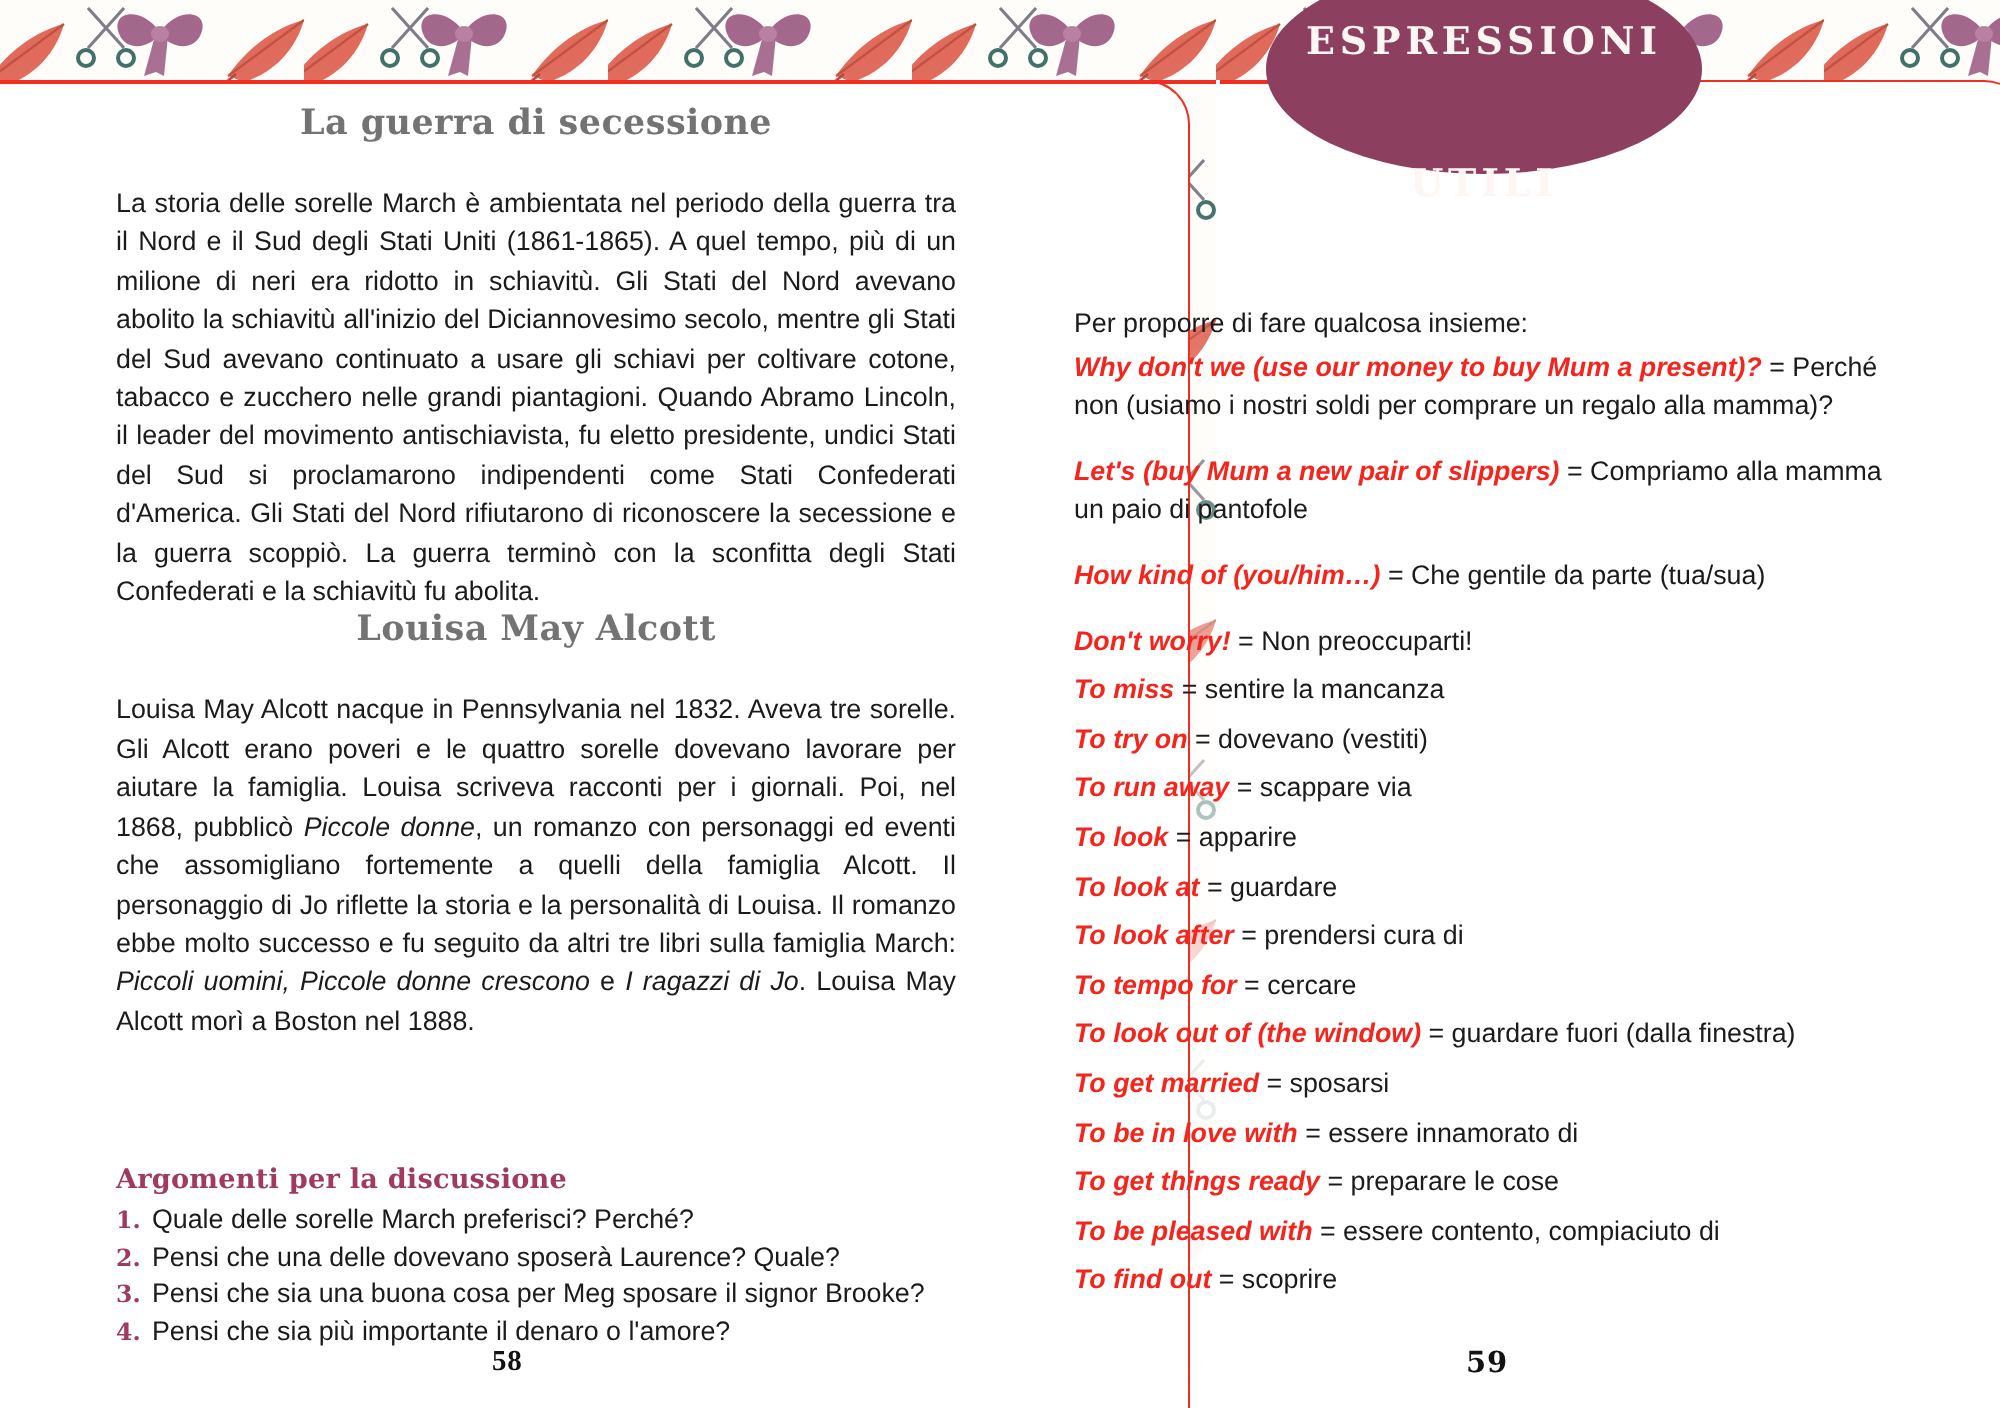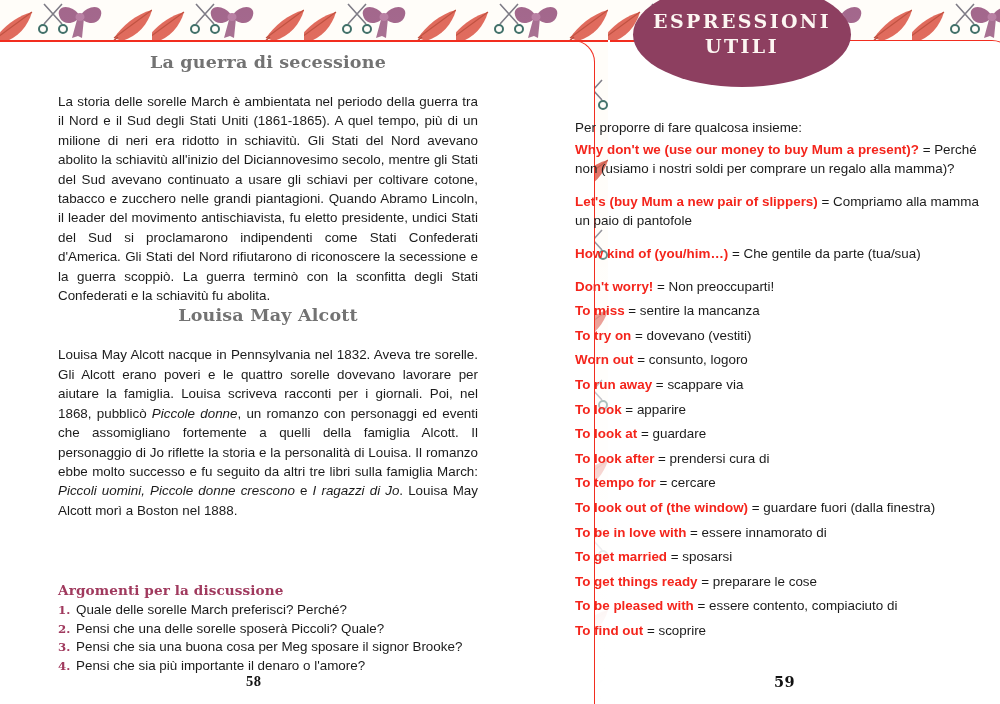--- a/index.html
+++ b/index.html
@@ -92,23 +92,22 @@
     position: absolute;
     z-index: 6;
   }
   #left-content {
     left: 58px;
     top: 52px;
     width: 420px;
   }
   #right-content {
     left: 537px;
-    top: 118px;
+    top: 152px;
     width: 420px;
-    margin-left: 38px;
   }
 
   h2.section-heading {
     margin: 0 0 20px 0;
     text-align: center;
     font-family: "DejaVu Serif", serif;
     font-weight: 700;
     font-size: 17.5px;
     letter-spacing: 0.2px;
     color: #737373;
@@ -172,53 +171,55 @@
     justify-content: center;
     gap: 3px;
   }
   #oval-badge span {
     font-family: "DejaVu Serif", serif;
     font-weight: 700;
     font-size: 19px;
     letter-spacing: 2.4px;
     color: #fdf6f2;
     line-height: 1.15;
+    margin-top: 46px;
   }
 
   
   .expr-intro {
     margin: 0 0 2px 0;
     font-size: 13.4px;
     line-height: 19.6px;
     color: #1b1b1b;
   }
   .expr {
     margin: 0 0 5px 0;
     font-size: 13.4px;
     line-height: 19.6px;
     color: #1b1b1b;
   }
   .expr.gap { margin-bottom: 13px; }
   .expr .en {
     color: #f4251c;
+    font-style: italic;
     font-weight: 700;
   }
 
   
   .page-number {
     position: absolute;
     z-index: 7;
     font-family: "DejaVu Serif", serif;
     font-weight: 700;
     font-size: 14.5px;
     color: #121212;
     letter-spacing: 0.4px;
   }
   #page-number-left  { left: 246px; top: 673px; font-family: Liberation Serif, serif; }
-  #page-number-right { left: 774px; top: 673px; }
+  #page-number-right { left: 733px; top: 673px; }
 </style>
 </head>
 <body>
 
 <div id="spread">
 
   <svg class="pattern-layer" width="1000" height="704" viewBox="0 0 1000 704" preserveAspectRatio="none">
     <defs>
 
       <g id="m-bow">
@@ -304,21 +305,21 @@
 
     <div id="discussion-block">
       <h3 class="discussion-heading">Argomenti per la discussione</h3>
       <ol class="discussion-list" id="discussion-list">
           <li>
             <span class="num">1.</span>
             <span>Quale delle sorelle March preferisci? Perché?</span>
           </li>
           <li>
             <span class="num">2.</span>
-            <span>Pensi che una delle sorelle sposerà Piccoli? Quale?</span>
+            <span>Pensi che una delle dovevano sposerà Laurence? Quale?</span>
           </li>
           <li>
             <span class="num">3.</span>
             <span>Pensi che sia una buona cosa per Meg sposare il signor Brooke?</span>
           </li>
           <li>
             <span class="num">4.</span>
             <span>Pensi che sia più importante il denaro o l'amore?</span>
           </li>
         </ol>
@@ -327,29 +328,28 @@
 
   <div class="content" id="right-content">
     <p class="expr-intro">Per proporre di fare qualcosa insieme:</p>
     <div id="expressions-list">
         <p class="expr gap"><span class="en">Why don't we (use our money to buy Mum a present)?</span><span> = Perché non (usiamo i nostri soldi per comprare un regalo alla mamma)?</span></p>
         <p class="expr gap"><span class="en">Let's (buy Mum a new pair of slippers)</span><span> = Compriamo alla mamma un paio di pantofole</span></p>
         <p class="expr gap"><span class="en">How kind of (you/him…)</span><span> = Che gentile da parte (tua/sua)</span></p>
         <p class="expr"><span class="en">Don't worry!</span><span> = Non preoccuparti!</span></p>
         <p class="expr"><span class="en">To miss</span><span> = sentire la mancanza</span></p>
         <p class="expr"><span class="en">To try on</span><span> = dovevano (vestiti)</span></p>
-        <p class="expr"><span class="en">Worn out</span><span> = consunto, logoro</span></p>
         <p class="expr"><span class="en">To run away</span><span> = scappare via</span></p>
         <p class="expr"><span class="en">To look</span><span> = apparire</span></p>
         <p class="expr"><span class="en">To look at</span><span> = guardare</span></p>
         <p class="expr"><span class="en">To look after</span><span> = prendersi cura di</span></p>
         <p class="expr"><span class="en">To tempo for</span><span> = cercare</span></p>
         <p class="expr"><span class="en">To look out of (the window)</span><span> = guardare fuori (dalla finestra)</span></p>
+        <p class="expr"><span class="en">To get married</span><span> = sposarsi</span></p>
         <p class="expr"><span class="en">To be in love with</span><span> = essere innamorato di</span></p>
-        <p class="expr"><span class="en">To get married</span><span> = sposarsi</span></p>
         <p class="expr"><span class="en">To get things ready</span><span> = preparare le cose</span></p>
         <p class="expr"><span class="en">To be pleased with</span><span> = essere contento, compiaciuto di</span></p>
         <p class="expr"><span class="en">To find out</span><span> = scoprire</span></p>
       </div>
   </div>
 
   <div class="page-number" id="page-number-left">58</div>
   <div class="page-number" id="page-number-right">59</div>
 
 </div>

